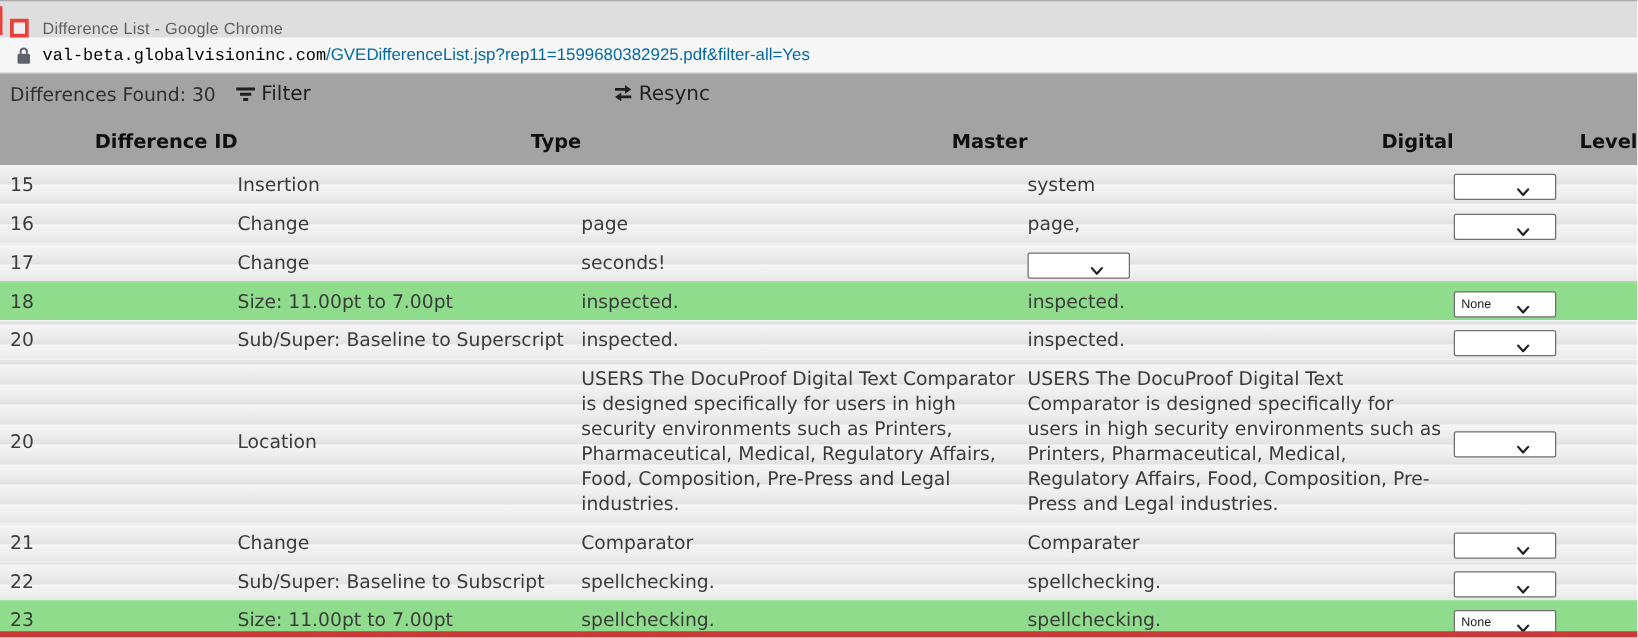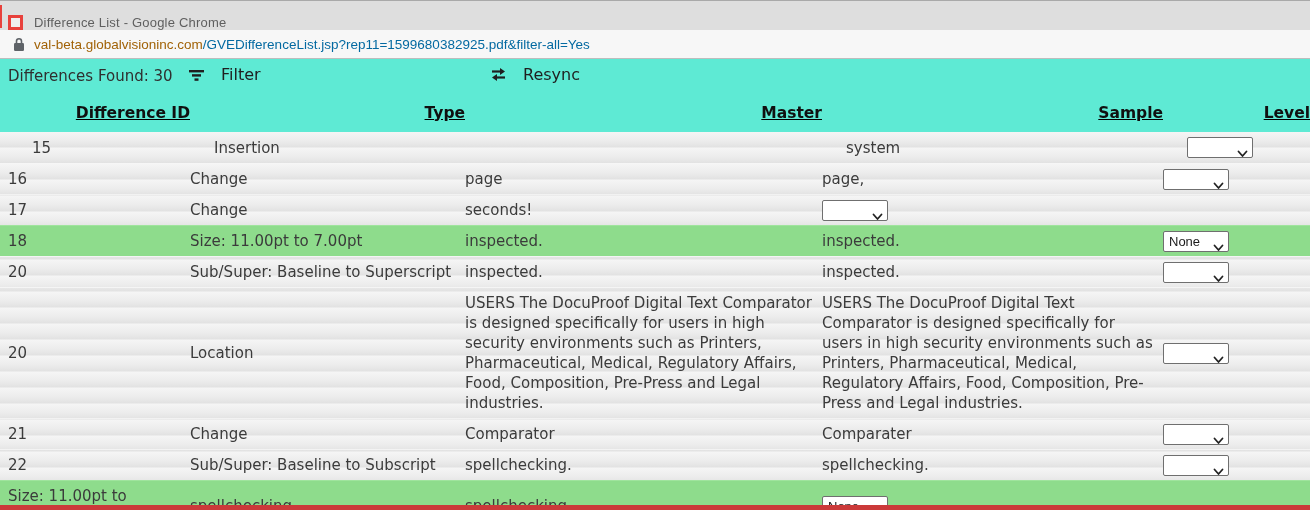--- a/index.html
+++ b/index.html
@@ -23,31 +23,31 @@
     font-size: 13px; color: #5f5f5f; letter-spacing: .2px;
   }
 
   
   .urlbar {
     height: 29px; background: #f7f7f7; border-bottom: 1px solid #bdbdbd;
     display: flex; align-items: center;
   }
   .lock-icon { margin-left: 13px; margin-right: 9px; flex: 0 0 auto; display: flex; }
   .url-text { font-family: "Liberation Sans", sans-serif; font-size: 13.5px; white-space: nowrap; }
-  .url-domain { color: #a16207; }
+  .url-domain { color: #000000; font-family: Liberation Mono, monospace; }
   .url-path { color: #0369a1; }
 
   
-  .graypanel { background: #5eead4; text-decoration: underline; }
+  .graypanel { background: #a3a3a3; }
   .toolbar { height: 34px; position: relative; }
   .toolbar .found {
     position: absolute; left: 8px; top: 8px; font-size: 15px; color: #2f2f2f;
   }
   .tool-btn {
-    position: absolute; top: 6px; display: flex; align-items: center; gap: 16px;
+    position: absolute; top: 6px; display: flex; align-items: center; gap: 4px;
     font-size: 16px; color: #1f1f1f; cursor: pointer;
   }
   .tool-btn.filter { left: 188px; }
   .tool-btn.resync { left: 490px; }
   .tool-btn svg { display: block; }
 
   
   .grid-row {
     display: grid;
     grid-template-columns: 182px 275px 357px 341px 1fr;
@@ -60,31 +60,31 @@
   
   .rows {
     background: repeating-linear-gradient(to bottom,
       #f5f5f5 0px, #ececec 9px, #e2e2e2 15px, #f5f5f5 16px);
   }
   .table-row {
     min-height: 31px; align-items: center;
     border-top: 1px solid rgba(255,255,255,0.55);
     font-size: 15px; color: #3b3b3b;
   }
-  .table-row:first-child { border-top: none; margin-left: 24px; }
+  .table-row:first-child { border-top: none; }
   .table-row .cell { padding: 5px 10px 5px 0; line-height: 20px; }
   .table-row.highlighted { background: #8edc8c; border-top: 1px solid #9fe49d; }
 
   
   .select-wrap { position: relative; width: 66px; height: 21px; }
   .select-wrap select {
     -webkit-appearance: none; appearance: none;
-    width: 66px; height: 21px; border: 1px solid #6f6f6f; border-radius: 2px;
+    width: 82px; height: 21px; border: 1px solid #6f6f6f; border-radius: 2px;
     background: #ffffff; font-family: "Liberation Sans", sans-serif;
-    font-size: 13px; color: #1a1a1a; padding: 0 20px 0 5px; outline: none;
+    font-size: 10px; color: #1a1a1a; padding: 0 20px 0 5px; outline: none;
   }
   .select-wrap .chev {
     position: absolute; right: 5px; top: 6px; pointer-events: none; display: block;
   }
 
   
   .bottom-bar {
     position: absolute; left: 0; bottom: 0; width: 1310px; height: 5px; background: #cb3a3a;
   }
 </style>
@@ -129,21 +129,21 @@
           <path d="M7 7 L2 10.5 L7 14 Z" fill="#1f1f1f"></path>
         </svg>
       </span>
       <span>Resync</span>
     </span>
   </div>
   <div class="grid-row header-row">
     <div class="hcell">Difference ID</div>
     <div class="hcell">Type</div>
     <div class="hcell">Master</div>
-    <div class="hcell">Sample</div>
+    <div class="hcell">Digital</div>
     <div class="hcell level">Level</div>
   </div>
 </div>
 
 <div class="rows">
     <div class="grid-row table-row">
     <div class="cell">15</div>
     <div class="cell">Insertion</div>
     <div class="cell"></div>
     <div class="cell">system</div>
@@ -263,20 +263,21 @@
         <select><option></option></select>
         <span class="chev">
           <svg width="11" height="8" viewBox="0 0 11 8">
             <path d="M1.5 1.5 L5.5 6 L9.5 1.5" fill="none" stroke="#222" stroke-width="1.8" stroke-linecap="round" stroke-linejoin="round"></path>
           </svg>
         </span>
       </span>
     </div>
   </div>
     <div class="grid-row table-row highlighted">
+    <div class="cell">23</div>
     <div class="cell">Size: 11.00pt to 7.00pt</div>
     <div class="cell">spellchecking.</div>
     <div class="cell">spellchecking.</div>
     <div class="cell" style="padding:0;">
       <span class="select-wrap" style="display:inline-block;">
         <select><option>None</option></select>
         <span class="chev">
           <svg width="11" height="8" viewBox="0 0 11 8">
             <path d="M1.5 1.5 L5.5 6 L9.5 1.5" fill="none" stroke="#222" stroke-width="1.8" stroke-linecap="round" stroke-linejoin="round"></path>
           </svg>

